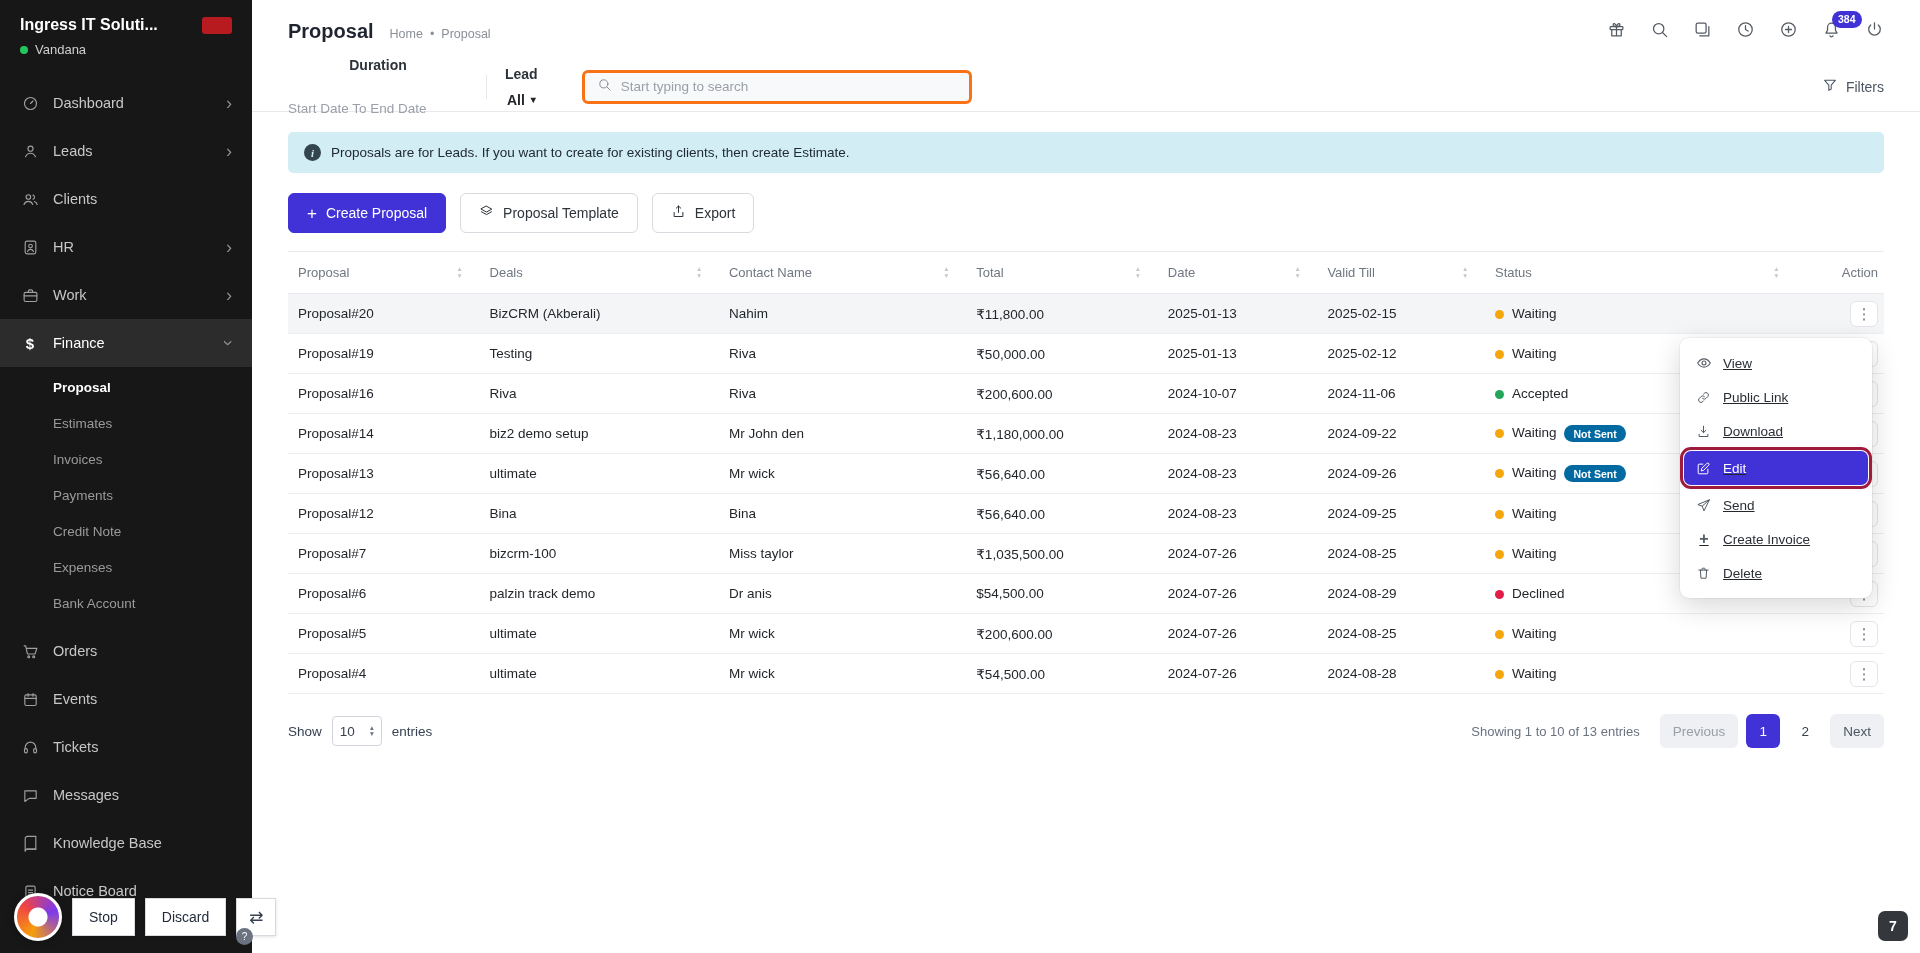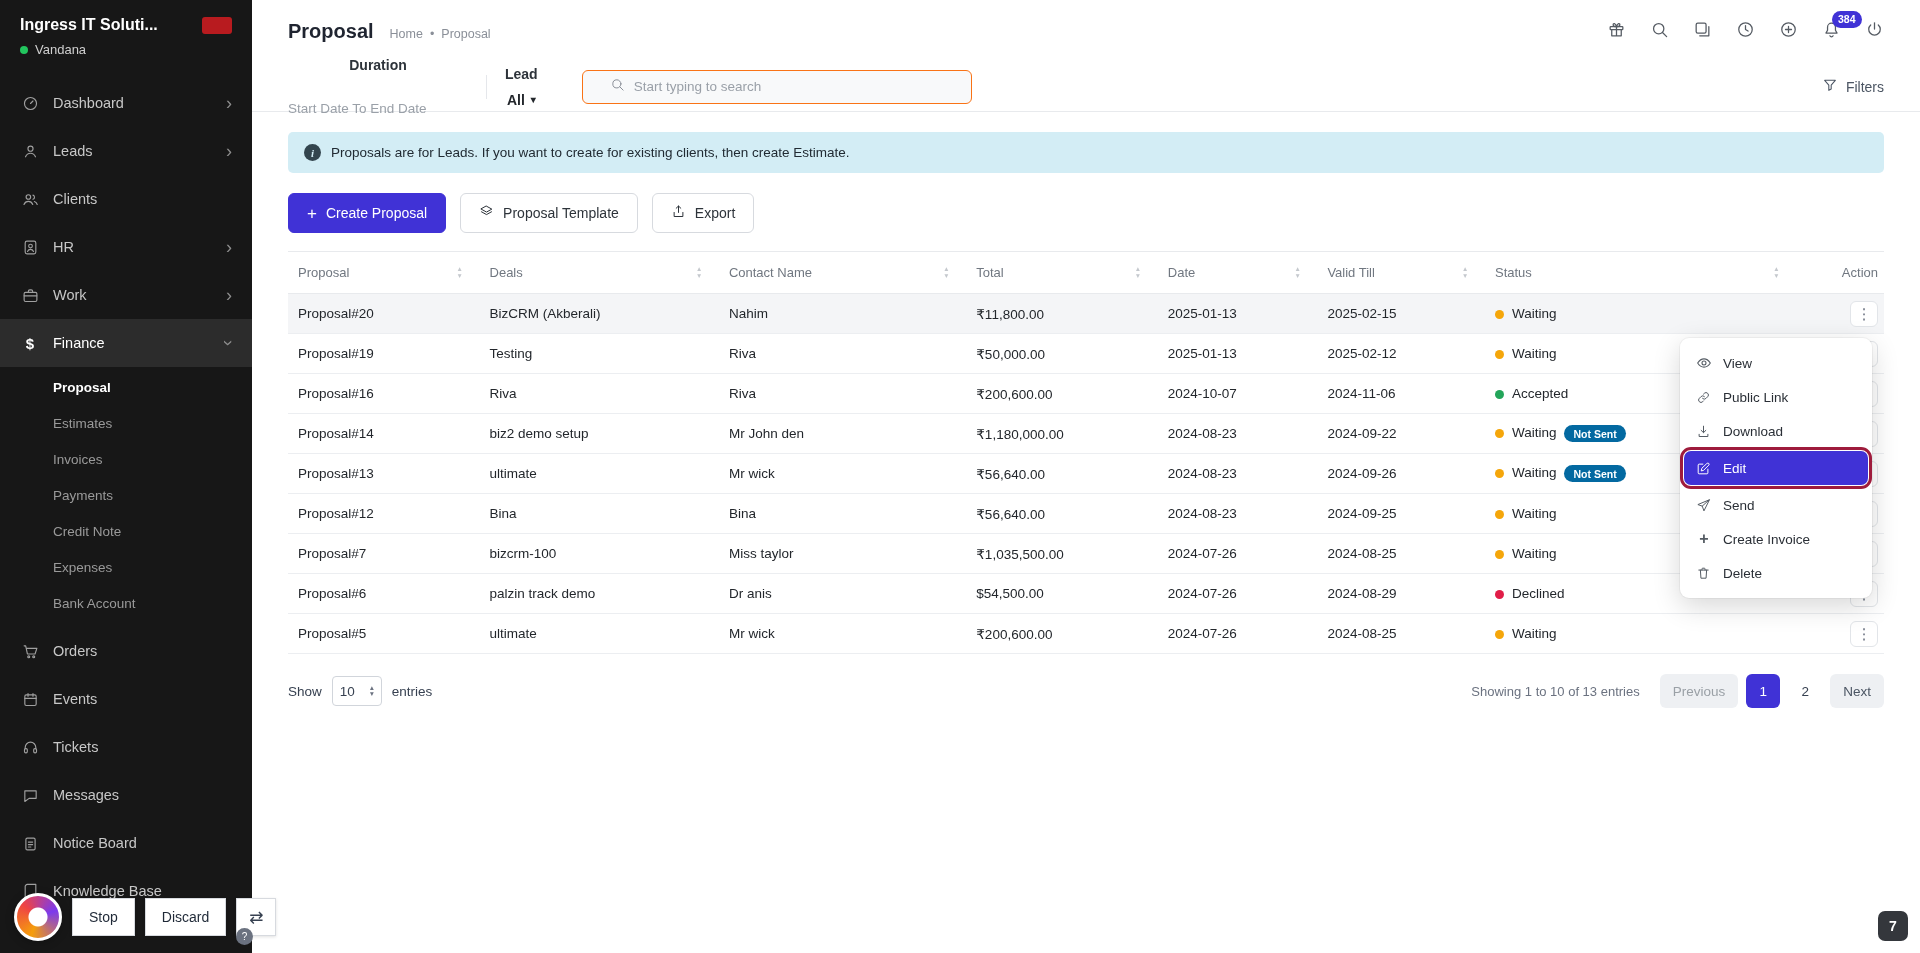--- a/index.html
+++ b/index.html
@@ -40,21 +40,21 @@
   .icon-btn { background:none; border:none; color:#555b63; cursor:pointer; display:flex; position:relative; padding:0; }
   .nbadge { position:absolute; top:-9px; left:10px; background:var(--accent); color:#fff; font-size:10.5px; font-weight:700; padding:2px 6px; border-radius:9px; line-height:1.2; }
 
   .filterbar { height:50px; border-bottom:1px solid #e8eaed; display:flex; align-items:center; padding:0 36px; gap:18px; }
   .flabel { font-size:14px; font-weight:600; color:#2d333a; }
   .finput { border:none; outline:none; font-size:13.5px; width:180px; color:#23272c; background:transparent; }
   .finput::placeholder { color:#9aa0a8; }
   .vdiv { width:1px; height:24px; background:#e5e7eb; }
   .lead-dd { display:flex; align-items:center; gap:6px; background:none; border:none; font-size:14px; font-weight:700; color:#23272c; cursor:pointer; }
   .caret { font-size:10px; color:#23272c; }
-  .searchbox { margin-left:26px; width:390px; height:34px; background:#f8f9fa; border:1px solid #f97316; border-radius:6px; display:flex; align-items:center; gap:9px; padding:0 27px; color:#8a8f98; }
+  .searchbox { margin-left:26px; width:390px; height:34px; background:#f8f9fa; border:3px solid #f97316; border-radius:6px; display:flex; align-items:center; gap:9px; padding:0 12px; color:#8a8f98; }
   .searchbox input { border:none; outline:none; background:transparent; font-size:13.5px; flex:1; color:#23272c; }
   .searchbox input::placeholder { color:#9aa0a8; }
   .filters-btn { margin-left:auto; display:flex; align-items:center; gap:8px; background:none; border:none; color:#4b5563; font-size:14px; cursor:pointer; }
 
   .content { padding:0 36px; flex:1; }
   .alert { margin-top:20px; background:#d3edf5; border-radius:5px; padding:12px 16px; display:flex; align-items:center; gap:10px; font-size:13.5px; color:#212b33; font-weight:500; }
   .info-ic { width:17px; height:17px; border-radius:50%; background:#33454e; color:#d3edf5; font-size:11px; font-weight:700; font-style:italic; display:flex; align-items:center; justify-content:center; flex:0 0 auto; font-family:"Liberation Serif",serif; }
 
   .actions { margin-top:20px; display:flex; gap:14px; }
   .btn { height:40px; padding:0 18px; border-radius:6px; font-size:14px; display:inline-flex; align-items:center; gap:9px; cursor:pointer; font-family:inherit; }
@@ -80,21 +80,21 @@
   .pager-wrap { display:flex; align-items:center; gap:20px; }
   .summary { font-size:13px; color:#6b7280; }
   .pager { display:flex; gap:8px; align-items:center; }
   .pg { height:34px; min-width:34px; padding:0 13px; border-radius:6px; border:none; font-size:13.5px; cursor:pointer; font-family:inherit; }
   .pg.prev { background:#eef0f3; color:#9aa0a6; }
   .pg.next { background:#eef0f3; color:#4b5563; }
   .pg.num { background:#fff; color:#374151; }
   .pg.num.active { background:var(--accent); color:#fff; }
 
   
-  .ctx-menu { position:absolute; top:338px; right:48px; width:192px; background:#fff; border-radius:9px; box-shadow:0 8px 28px rgba(0,0,0,.16),0 0 0 1px rgba(0,0,0,.04); padding:8px 0; z-index:50; }
+  .ctx-menu { position:absolute; top:338px; right:48px; width:192px; background:#fff; border-radius:9px; box-shadow:0 8px 28px rgba(0,0,0,.16),0 0 0 1px rgba(0,0,0,.04); padding:8px 0; z-index:50;text-decoration:underline; }
   .mi { display:flex; align-items:center; gap:11px; padding:0 16px; height:34px; font-size:13.5px; color:#2a2f36; cursor:pointer; }
   .mic { display:flex; color:#545b63; width:16px; }
   .mi.edit { background:var(--accent); color:#fff; margin:3px 4px; padding:0 12px; border-radius:7px; outline:3px solid #9e1b3c; outline-offset:1px; }
   .mi.edit .mic { color:#fff; }
   .mic.plus-glyph { font-size:16px; font-weight:600; justify-content:center; }
 
   
   .recorder { position:absolute; left:14px; bottom:12px; display:flex; align-items:center; gap:10px; z-index:60; }
   .rec-logo { width:48px; height:48px; border-radius:50%; border:3px solid #fff;
     background:
@@ -219,34 +219,34 @@
       <span class="nico">
           <svg class="svg" width="17" height="17" viewBox="0 0 24 24">
             <path d="M4 5.5h16v10.5H10l-6 4.5z"></path>
           </svg>
         </span>
       <span>Messages</span>
     </div>
     <div class="nav-item">
       <span class="nico">
           <svg class="svg" width="17" height="17" viewBox="0 0 24 24">
+            <path d="M4.5 5a3 3 0 0 1 3-3H19.5v18H7.5a3 3 0 0 0-3 3z"></path>
+            <path d="M19.5 20H7.5a3 3 0 0 0-3 2"></path>
+          </svg>
+        </span>
+      <span>Knowledge Base</span>
+    </div>
+    <div class="nav-item">
+      <span class="nico">
+          <svg class="svg" width="17" height="17" viewBox="0 0 24 24">
             <rect x="5.5" y="4.5" width="13" height="16.5" rx="2"></rect>
             <path d="M9 10h6M9 13.5h6M9 17h3.5"></path>
           </svg>
         </span>
       <span>Notice Board</span>
-    </div>
-    <div class="nav-item">
-      <span class="nico">
-          <svg class="svg" width="17" height="17" viewBox="0 0 24 24">
-            <path d="M4.5 5a3 3 0 0 1 3-3H19.5v18H7.5a3 3 0 0 0-3 3z"></path>
-            <path d="M19.5 20H7.5a3 3 0 0 0-3 2"></path>
-          </svg>
-        </span>
-      <span>Knowledge Base</span>
     </div>
   </nav>
 </aside>
 
 <div class="main">
   <header class="topbar">
     <div class="tb-left">
       <h1>Proposal</h1>
       <div class="crumbs">
         <span>Home</span>
@@ -521,20 +521,30 @@
           <tr>
             <td>Proposal#5</td>
             <td>ultimate</td>
             <td>Mr wick</td>
             <td>₹200,600.00</td>
             <td>2024-07-26</td>
             <td>2024-08-25</td>
             <td><span class="dot" style="background: rgb(245, 166, 10);"></span><span>Waiting</span></td>
             <td class="act"><button class="dots">⋮</button></td>
           </tr>
+          <tr>
+            <td>Proposal#4</td>
+            <td>ultimate</td>
+            <td>Mr wick</td>
+            <td>₹54,500.00</td>
+            <td>2024-07-26</td>
+            <td>2024-08-28</td>
+            <td><span class="dot" style="background: rgb(245, 166, 10);"></span><span>Waiting</span></td>
+            <td class="act"><button class="dots">⋮</button></td>
+          </tr>
         </tbody>
     </table>
 
     <div class="tfoot">
       <div class="show-group">
         <span>Show</span>
         <div class="pagesize">
           <span>10</span>
           <span class="spin">
               <i>▴</i>

